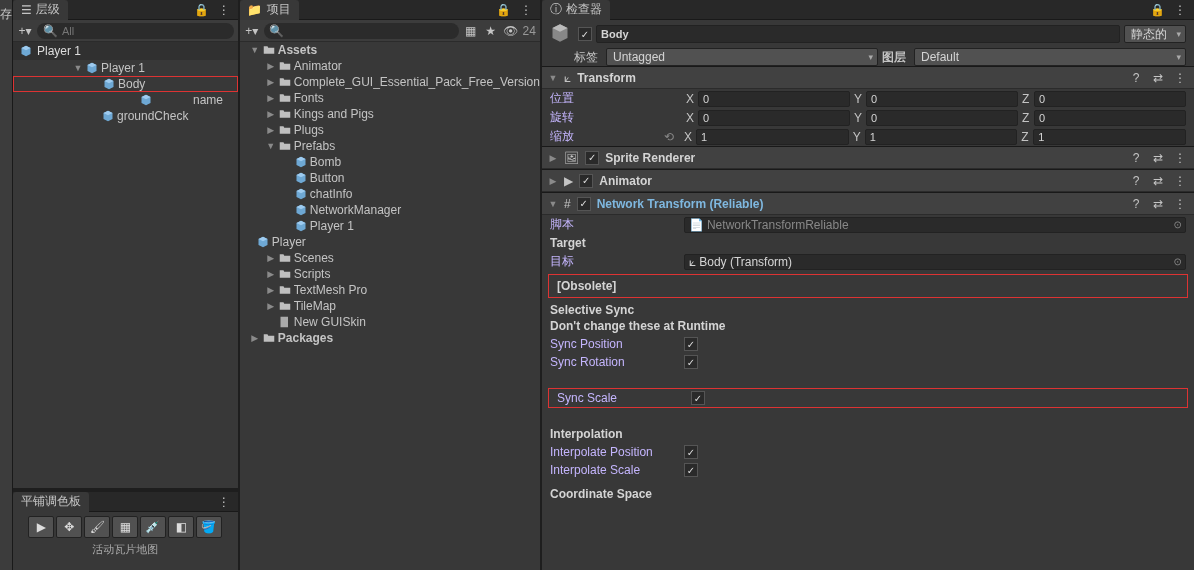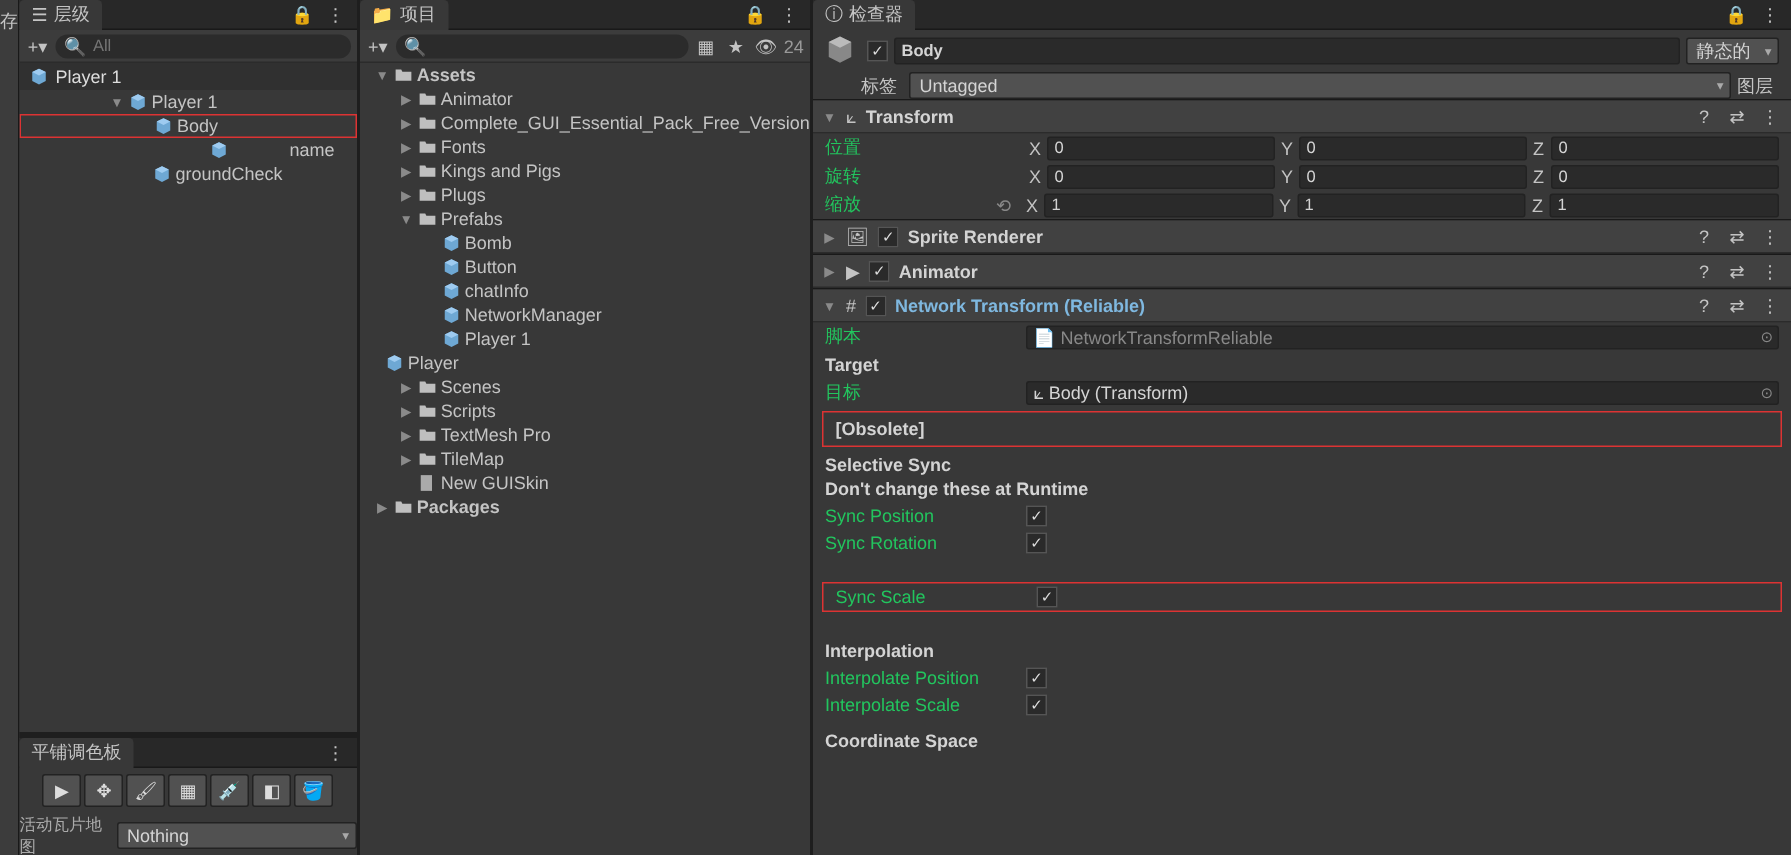--- a/index.html
+++ b/index.html
@@ -21,21 +21,21 @@
 .folder-icon svg, .cube-icon svg, .prefab-icon svg { width: 12px; height: 12px; }
 .highlight-box { border: 1px solid #d33; }
 .divider-v { width: 4px; background: #1e1e1e; cursor: ew-resize; }
 .divider-h { height: 4px; background: #1e1e1e; cursor: ns-resize; }
 .insp-row { display: flex; align-items: center; height: 18px; padding: 0 8px; gap: 4px; }
 .insp-section { border-top: 1px solid #191919; background: #383838; }
 .comp-header { display: flex; align-items: center; height: 22px; background: #414141; padding: 0 6px; gap: 6px; border-bottom: 1px solid #2b2b2b; }
 .comp-header .title { flex: 1; font-weight: 600; color: #d4d4d4; }
 .comp-header.blue .title { color: #7fb8e0; }
 .field-row { display: flex; align-items: center; padding: 1px 8px; gap: 4px; min-height: 18px; }
-.field-label { width: 130px; color: #22c55e; }
+.field-label { width: 130px; color: #c4b5fd; }
 .xyz { display: flex; gap: 2px; flex: 1; }
 .xyz .ax { display: flex; align-items: center; gap: 2px; flex: 1; }
 .xyz .ax span { color: #c4c4c4; margin-left: 2px; width: 10px; }
 .num-input { background: #2a2a2a; border: 1px solid #222; color: #d4d4d4; font-size: 11px; padding: 0 4px; height: 16px; border-radius: 2px; flex: 1; min-width: 0; }
 .chk { width: 14px; height: 14px; background: #2a2a2a; border: 1px solid #555; display: inline-flex; align-items: center; justify-content: center; }
 .chk.on::after { content: "✓"; color: #ddd; font-size: 10px; }
 .dropdown { background: #515151; border: 1px solid #222; color: #d4d4d4; padding: 0 18px 0 6px; height: 18px; border-radius: 2px; position: relative; display: inline-flex; align-items: center; min-width: 80px; }
 .dropdown::after { content: "▾"; position: absolute; right: 4px; color: #aaa; font-size: 9px; }
 .objfield { background: #2a2a2a; border: 1px solid #222; color: #d4d4d4; padding: 0 18px 0 4px; height: 16px; border-radius: 2px; position: relative; display: inline-flex; align-items: center; flex: 1; gap: 3px; }
 .objfield::after { content: "⊙"; position: absolute; right: 3px; color: #888; font-size: 10px; }
@@ -139,23 +139,20 @@
       <div class="tool">▶</div>
       <div class="tool">✥</div>
       <div class="tool">🖌</div>
       <div class="tool">▦</div>
       <div class="tool">💉</div>
       <div class="tool">◧</div>
       <div class="tool">🪣</div>
     </div>
     <div style="display:flex;align-items:center;justify-content:center;gap:6px;">
       <span class="small">活动瓦片地图</span>
-      <div class="dropdown" style="min-width:160px;">
-        <span>Nothing</span>
-      </div>
     </div>
   </div>
 </div>
 
 <div class="divider-v"></div>
 
 <div class="panel" style="width:328px;">
   <div class="panel-tabs">
     <div class="tab">
       <span>📁</span>
@@ -383,21 +380,24 @@
     <input class="num-input" style="flex: 1 1 0%; font-weight: 600; height: 18px;" value="Body">
     <div class="dropdown" style="min-width:58px;">
       <span>静态的</span>
     </div>
   </div>
   <div class="insp-row">
     <span style="margin-left:24px;width:28px;">标签</span>
     <div class="dropdown" style="flex:1;">
       <span>Untagged</span>
     </div>
-    <span style="width:28px;">图层</span>
+    <span style="width:28px;font-weight:bold;">图层</span>
+    <div class="dropdown" style="flex:1;">
+      <span>Default</span>
+    </div>
   </div>
 
   <div class="insp-section">
     <div class="comp-header">
       <span class="arrow">▼</span>
       <span>⟀</span>
       <span class="title">Transform</span>
       <span class="icon-btn">?</span>
       <span class="icon-btn">⇄</span>
       <span class="icon-btn">⋮</span>

